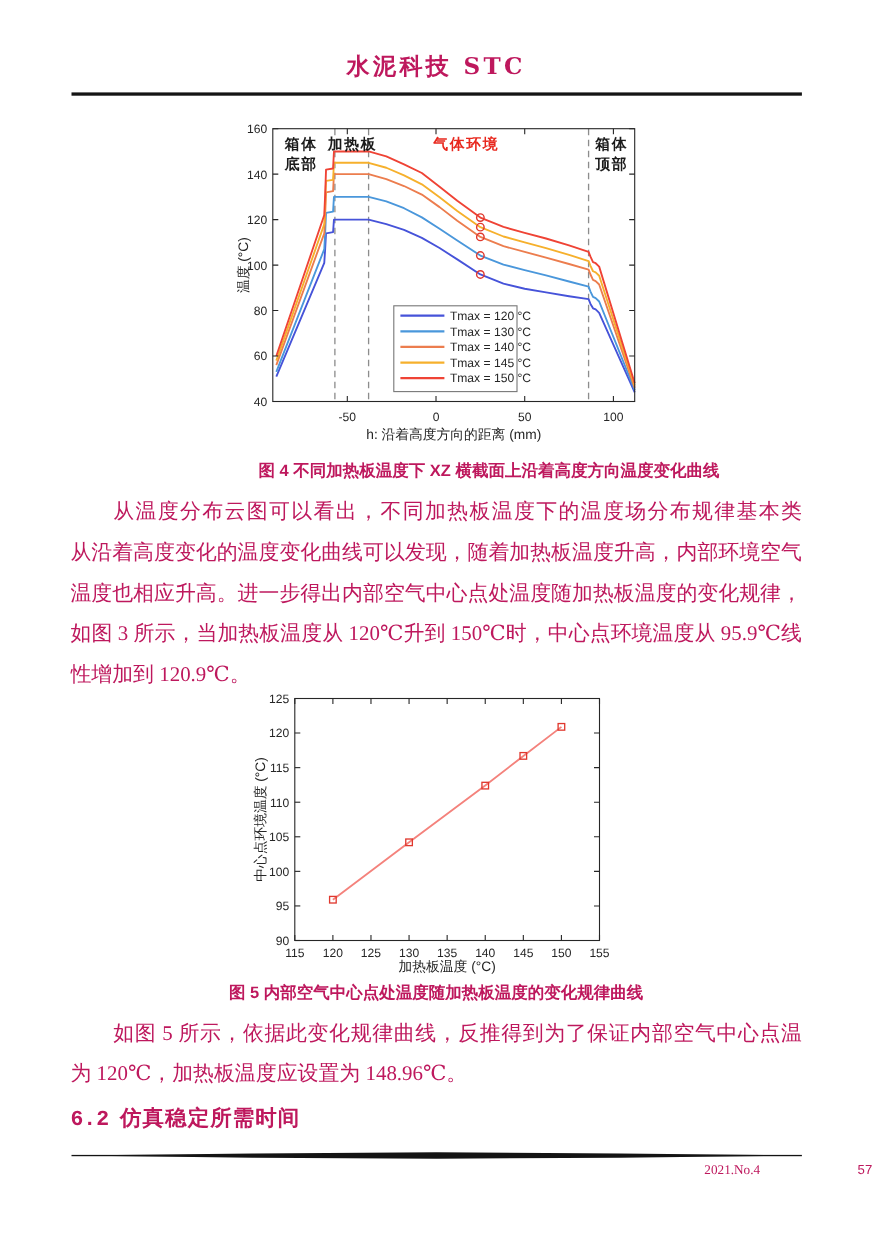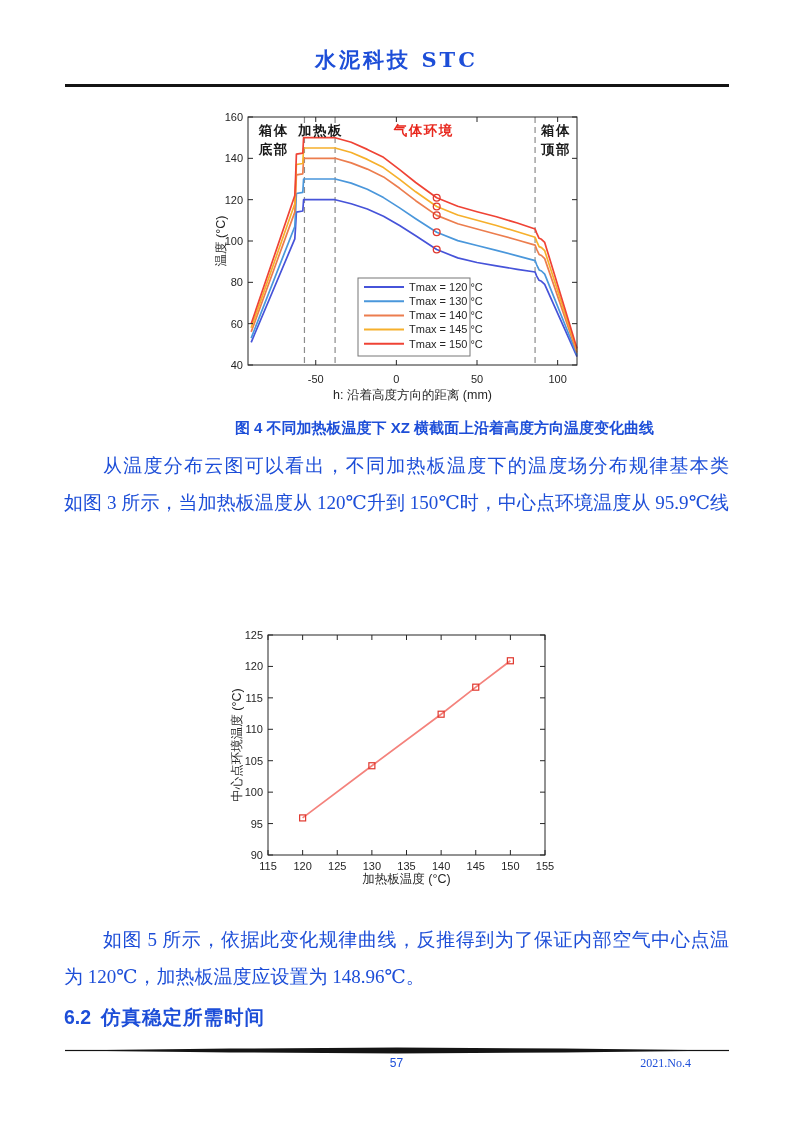--- a/index.html
+++ b/index.html
@@ -1,39 +1,39 @@
 <!DOCTYPE html>
 <html><head>
 <meta charset="utf-8">
 <style>
   html,body{margin:0;padding:0;background:#ffffff;}
   .page{position:relative;width:793px;height:1122px;background:#fff;overflow:hidden;
-        font-family:"Liberation Serif","DejaVu Serif",serif;color:#1d4ed8;}
+        font-family:"Liberation Serif","DejaVu Serif",serif;color:#be185d;}
   .header-title{position:absolute;top:46px;left:0;width:100%;text-align:center;
         font-size:21px;font-weight:700;letter-spacing:3px;
         font-family:"DejaVu Serif","Liberation Serif",serif;}
   .header-rule{position:absolute;left:65px;top:84px;width:664px;height:2.5px;background:#141414;}
   svg.chart{position:absolute;}
   #fig4-svg{left:215px;top:108px;}
   #fig5-svg{left:225px;top:625px;}
   .caption{position:absolute;left:0;width:100%;text-align:center;
         font-family:"Liberation Sans","DejaVu Sans",sans-serif;font-weight:700;font-size:15px;}
   #cap4{top:419px;padding-left:48px;}
   #cap5{top:893px;}
   .para{position:absolute;left:64px;width:665px;font-size:19px;line-height:37px;}
   #p1{top:447px;}
   #p2{top:921px;}
   .pline{height:37px;overflow:hidden;}
   .pline.full{text-align:justify;text-align-last:justify;text-justify:inter-character;}
   .pline.indent{text-indent:39px;}
   .section-head{position:absolute;left:64px;top:1002px;font-size:19.5px;font-weight:700;line-height:30px;}
-  .section-head .num{font-family:Liberation Sans, sans-serif;}
+  .section-head .num{font-family:Liberation Mono, monospace;}
   .section-head .ht{font-family:"Liberation Sans","DejaVu Sans",sans-serif;margin-left:10px;letter-spacing:1px;}
   .footer-rule{position:absolute;left:0;top:1045px;}
-  .footer-num{position:absolute;top:1056px;left:0;width:100%;text-align:center;
+  .footer-num{position:absolute;top:1056px;left:0;width:100%;text-align:right;
         font-family:"Liberation Sans","DejaVu Sans",sans-serif;font-size:12px;}
   .footer-issue{position:absolute;top:1056px;right:102px;
         font-family:Liberation Serif, serif;font-size:12px;}
 </style>
 </head>
 <body>
 
 <div class="page">
 
   <div class="header-title">水泥科技 STC</div>
@@ -104,21 +104,24 @@
       <text x="194" y="211.20000000000002" text-anchor="start" fill="#262626" font-size="11" font-family="&quot;Liberation Sans&quot;,&quot;DejaVu Sans&quot;,sans-serif">Tmax = 140 °C</text>
       <line x1="149" y1="221.6" x2="189" y2="221.6" stroke="#f6b02c" stroke-width="2"></line>
       <text x="194" y="225.4" text-anchor="start" fill="#262626" font-size="11" font-family="&quot;Liberation Sans&quot;,&quot;DejaVu Sans&quot;,sans-serif">Tmax = 145 °C</text>
       <line x1="149" y1="235.8" x2="189" y2="235.8" stroke="#ef4335" stroke-width="2"></line>
       <text x="194" y="239.60000000000002" text-anchor="start" fill="#262626" font-size="11" font-family="&quot;Liberation Sans&quot;,&quot;DejaVu Sans&quot;,sans-serif">Tmax = 150 °C</text>
     </svg>
   <div class="caption" id="cap4">图 4 不同加热板温度下 XZ 横截面上沿着高度方向温度变化曲线</div>
 
   <div class="para" id="p1">
     <div class="pline full indent">从温度分布云图可以看出，不同加热板温度下的温度场分布规律基本类似；</div>
+    <div class="pline full">从沿着高度变化的温度变化曲线可以发现，随着加热板温度升高，内部环境空气</div>
+    <div class="pline full">温度也相应升高。进一步得出内部空气中心点处温度随加热板温度的变化规律，</div>
     <div class="pline full">如图 3 所示，当加热板温度从 120℃升到 150℃时，中心点环境温度从 95.9℃线</div>
+    <div class="pline">性增加到 120.9℃。</div>
   </div>
 
   <svg id="fig5-svg" class="chart" width="350" height="265">
       <polyline points="77.6,192.9 146.9,140.7 216.1,89.2 250.8,62.2 285.4,35.8" fill="none" stroke="#f4827c" stroke-width="1.7" stroke-linejoin="round"></polyline>
       <rect x="74.625" y="189.91428571428568" width="6" height="6" fill="none" stroke="#e0382e" stroke-width="1.2"></rect>
       <rect x="143.875" y="137.74285714285713" width="6" height="6" fill="none" stroke="#e0382e" stroke-width="1.2"></rect>
       <rect x="213.125" y="86.19999999999996" width="6" height="6" fill="none" stroke="#e0382e" stroke-width="1.2"></rect>
       <rect x="247.75" y="59.17142857142855" width="6" height="6" fill="none" stroke="#e0382e" stroke-width="1.2"></rect>
       <rect x="282.375" y="32.771428571428544" width="6" height="6" fill="none" stroke="#e0382e" stroke-width="1.2"></rect>
       <rect x="43" y="10" width="277" height="220" fill="none" stroke="#262626" stroke-width="1"></rect>
@@ -169,20 +172,21 @@
       <text x="38" y="76.85714285714286" text-anchor="end" fill="#262626" font-size="11" font-family="&quot;Liberation Sans&quot;,&quot;DejaVu Sans&quot;,sans-serif">115</text>
       <line x1="43" y1="41.428571428571445" x2="48" y2="41.428571428571445" stroke="#262626" stroke-width="1"></line>
       <line x1="320" y1="41.428571428571445" x2="315" y2="41.428571428571445" stroke="#262626" stroke-width="1"></line>
       <text x="38" y="45.428571428571445" text-anchor="end" fill="#262626" font-size="11" font-family="&quot;Liberation Sans&quot;,&quot;DejaVu Sans&quot;,sans-serif">120</text>
       <line x1="43" y1="10" x2="48" y2="10" stroke="#262626" stroke-width="1"></line>
       <line x1="320" y1="10" x2="315" y2="10" stroke="#262626" stroke-width="1"></line>
       <text x="38" y="14" text-anchor="end" fill="#262626" font-size="11" font-family="&quot;Liberation Sans&quot;,&quot;DejaVu Sans&quot;,sans-serif">125</text>
       <text x="181.5" y="258" text-anchor="middle" fill="#262626" font-size="12.5" font-family="&quot;Liberation Sans&quot;,&quot;DejaVu Sans&quot;,sans-serif">加热板温度 (°C)</text>
       <text x="16" y="120" text-anchor="middle" fill="#262626" font-size="12.5" font-family="&quot;Liberation Sans&quot;,&quot;DejaVu Sans&quot;,sans-serif" transform="rotate(-90 16 120)">中心点环境温度 (°C)</text>
     </svg>
+  <div class="caption" id="cap5">图 5 内部空气中心点处温度随加热板温度的变化规律曲线</div>
 
   <div class="para" id="p2">
     <div class="pline full indent">如图 5 所示，依据此变化规律曲线，反推得到为了保证内部空气中心点温度</div>
     <div class="pline">为 120℃，加热板温度应设置为 148.96℃。</div>
   </div>
 
   <div class="section-head">
     <span class="num">6.2</span><span class="ht">仿真稳定所需时间</span>
   </div>
 

